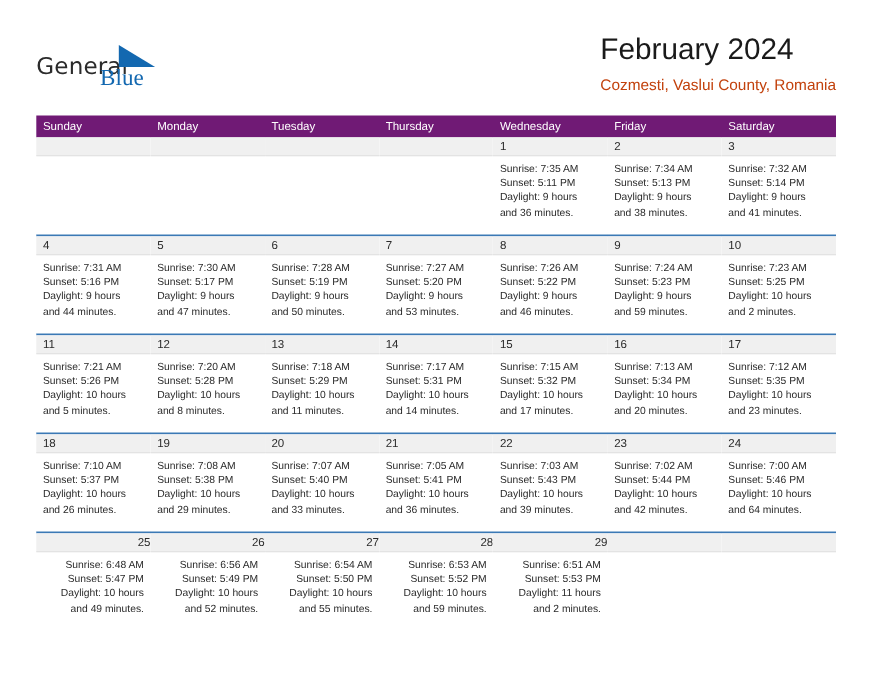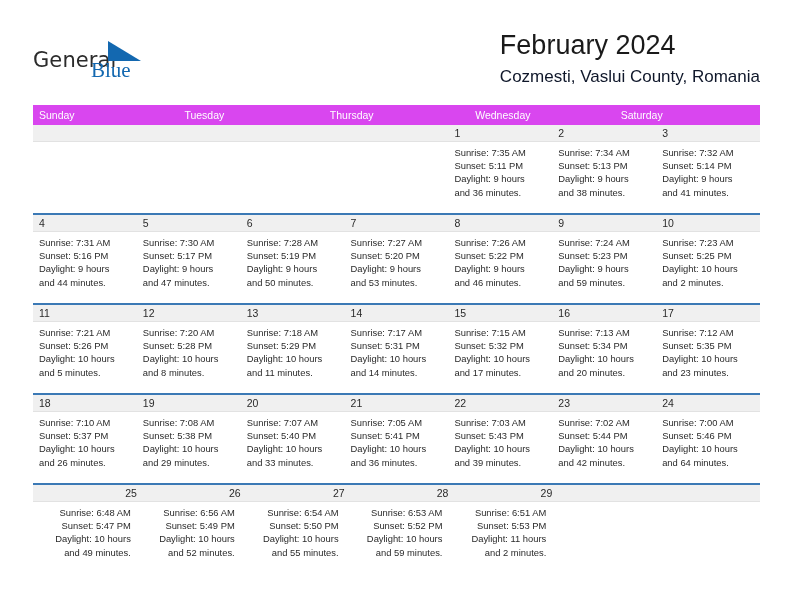--- a/index.html
+++ b/index.html
@@ -73,38 +73,38 @@
     text-align: left;
   }
   .month-title {
     font-size: 27px;
     line-height: 34px;
     color: #1a1a1a;
     font-weight: 400;
     white-space: nowrap;
   }
   .location-title {
-    font-size: 17px;
+    font-size: 14px;
     line-height: 22px;
     margin-top: 4px;
-    color: #0f172a;
+    color: #c2410c;
     font-weight: 400;
     white-space: nowrap;
   }
 
   
   .calendar {
     position: absolute;
     left: 33px;
     top: 105px;
     width: 727px;
   }
   .dow-row {
     display: flex;
-    background: #d946ef;
+    background: #701a75;
     height: 20px;
   }
   .dow-cell {
     flex: 1 1 0;
     color: #ffffff;
     font-size: 10.5px;
     line-height: 20px;
     padding-left: 6px;
     box-sizing: border-box;
     white-space: nowrap;
@@ -166,23 +166,25 @@
     <div class="title-block">
       <div class="month-title">February 2024</div>
       <div class="location-title">Cozmesti, Vaslui County, Romania</div>
     </div>
 
   </div>
 
   <div class="calendar">
     <div class="dow-row" id="dow-row">
         <div class="dow-cell">Sunday</div>
+        <div class="dow-cell">Monday</div>
         <div class="dow-cell">Tuesday</div>
         <div class="dow-cell">Thursday</div>
         <div class="dow-cell">Wednesday</div>
+        <div class="dow-cell">Friday</div>
         <div class="dow-cell">Saturday</div>
       </div>
     <div id="weeks-container">
         <div class="week-row">
           <div class="day-cell empty">
             <div class="day-banner">
               <div class="day-num"></div>
             </div>
             <div class="day-body"></div>
           </div>

